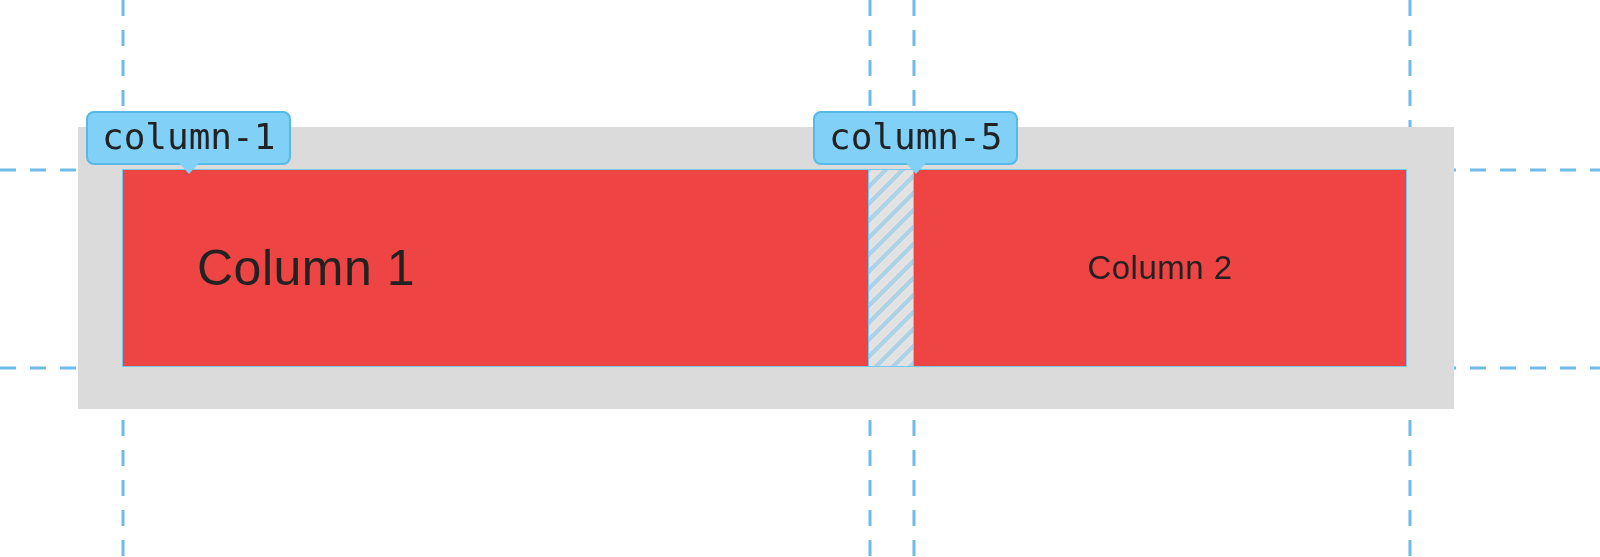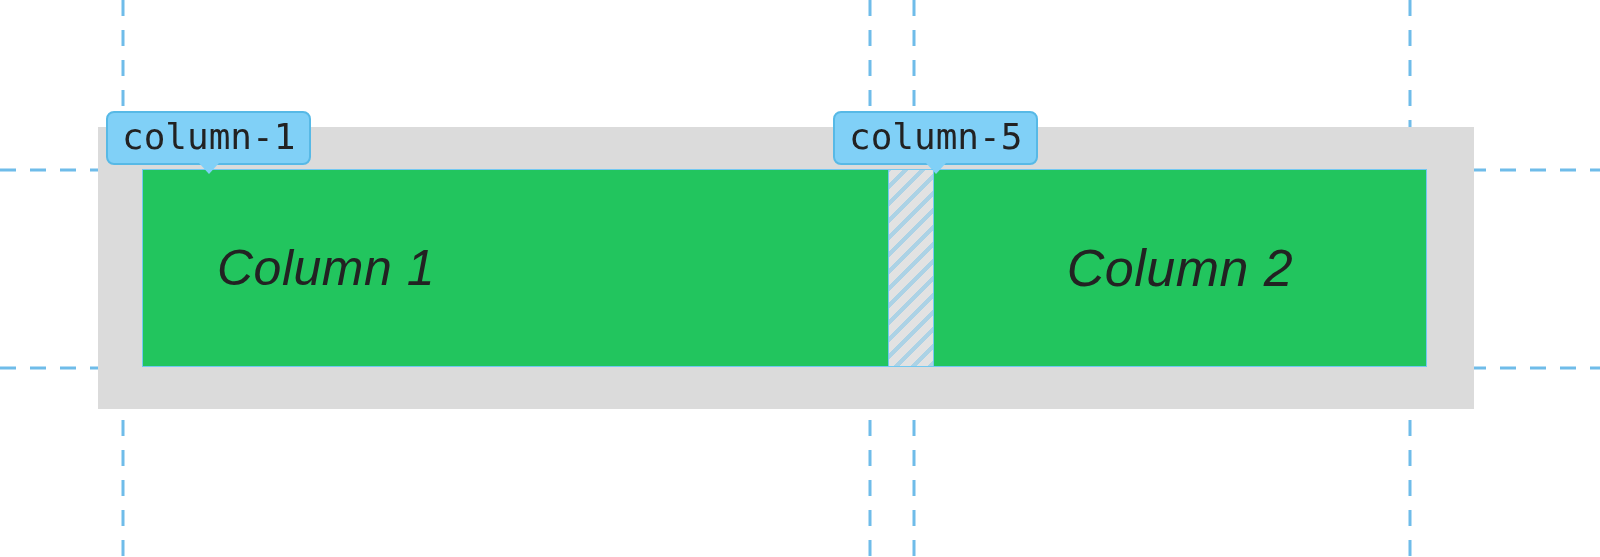--- a/index.html
+++ b/index.html
@@ -18,47 +18,45 @@
     
     
     .grid-container {
       position: absolute;
       left: 78px;
       top: 127px;
       width: 1376px;
       height: 282px;
       background: #dbdbdb;
       padding: 42px 44px;
-      margin-left: 20px;
     }
     
     
     .grid-inner {
       position: relative;
       width: 100%;
       height: 100%;
       display: grid;
       grid-template-columns: 747px 44px 494px;
     }
     .col {
-      background: #22c55e;
+      background: #ef4444;
       border: 1px solid #72c8f1;
       display: flex;
       align-items: center;
-      font-style: italic;
     }
     .col1 {
       padding-left: 74px;
       font-size: 50px;
       color: #222;
       letter-spacing: 0.5px;
     }
     .col2 {
       justify-content: center;
-      font-size: 52px;
+      font-size: 33px;
       color: #222;
       letter-spacing: 0.5px;
     }
     
     
     .gap {
       position: relative;
       background: repeating-linear-gradient(
         -45deg,
         rgba(133,203,238,0.55) 0px,

